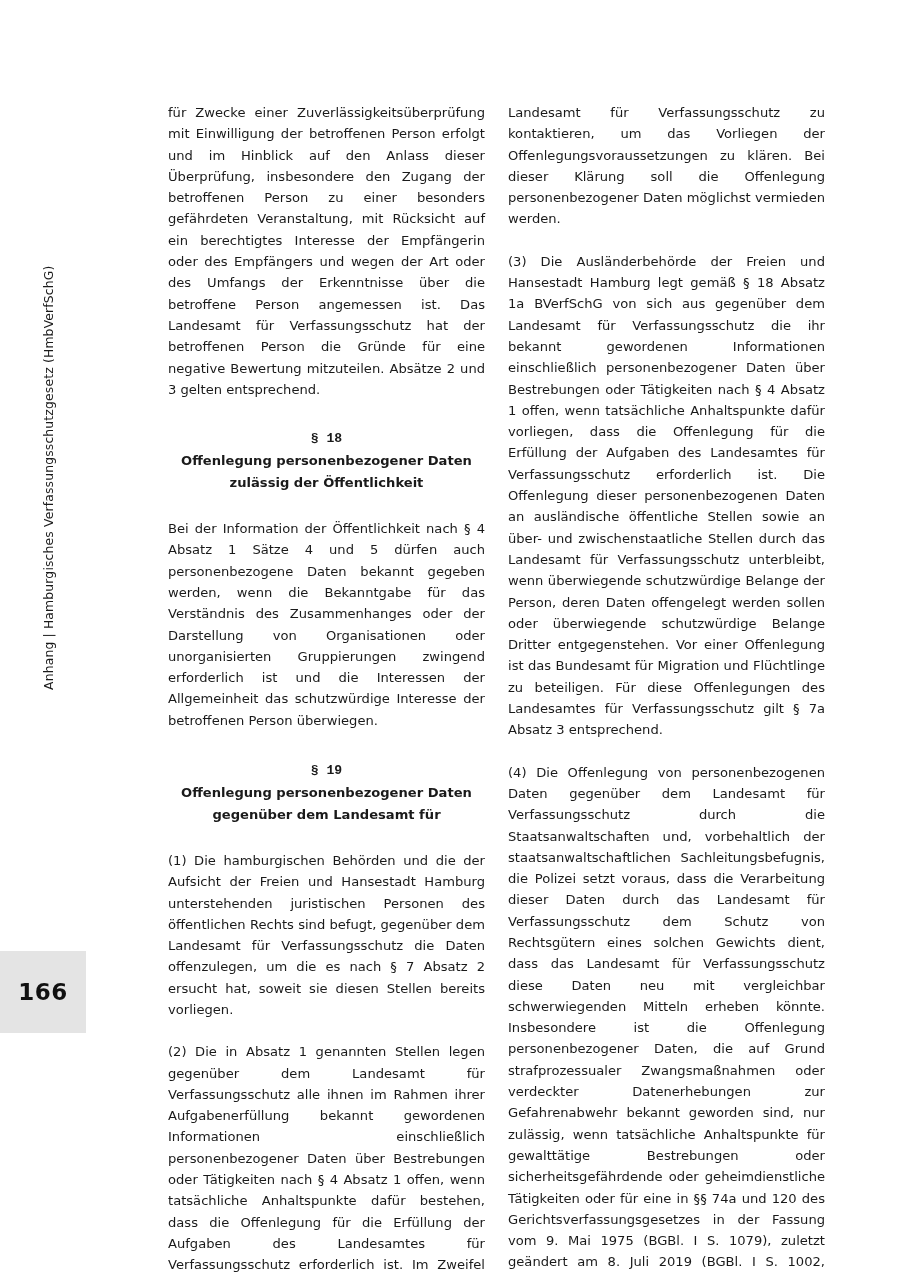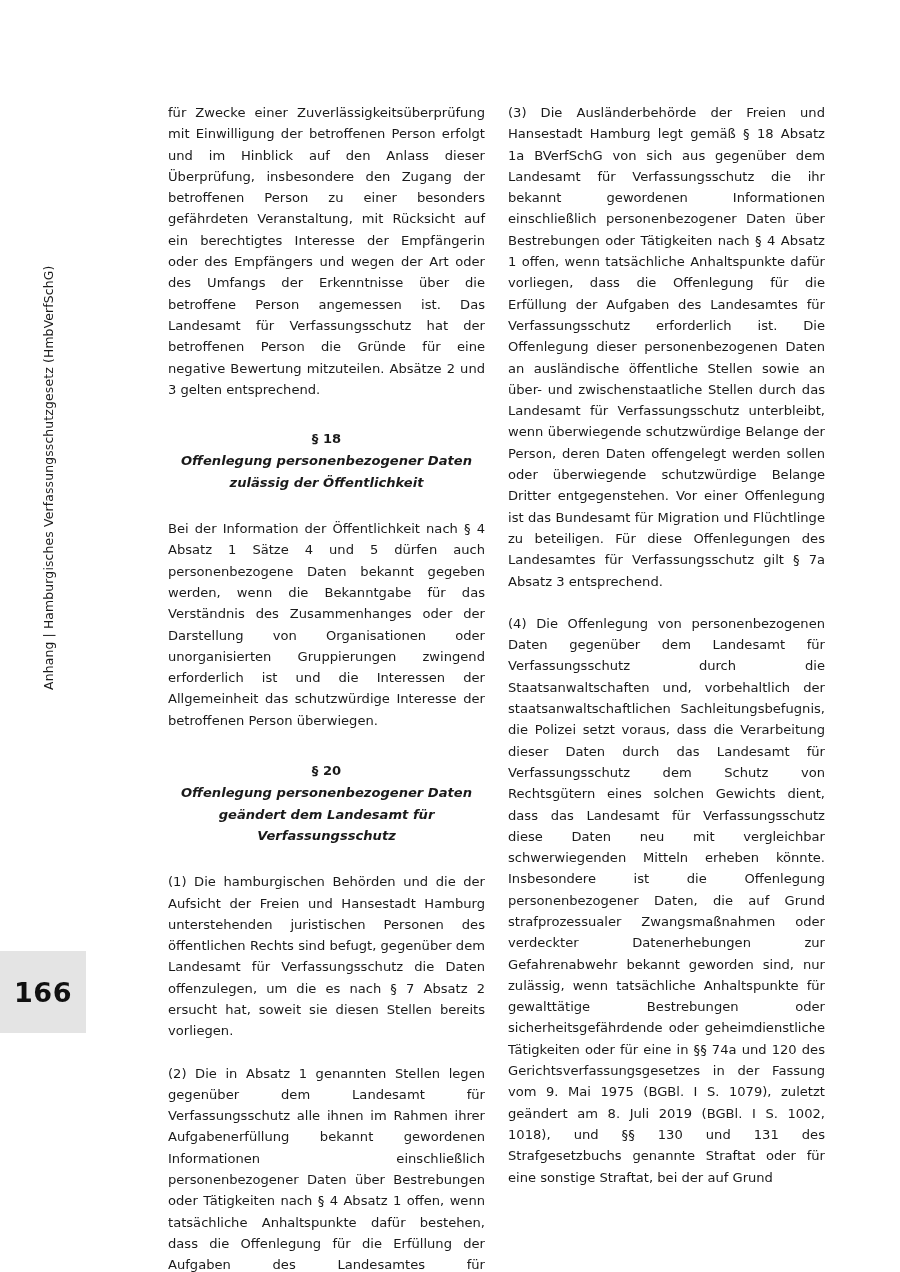--- a/index.html
+++ b/index.html
@@ -40,21 +40,21 @@
     left: 0;
     top: 951px;
     width: 86px;
     height: 82px;
     background: #e4e4e4;
     display: flex;
     align-items: center;
     justify-content: center;
   }
   .folio-number {
-    font-size: 27px;
+    font-size: 23px;
     font-weight: bold;
     color: #111111;
     letter-spacing: 0.5px;
     font-family: "DejaVu Sans", sans-serif;
   }
 
   
   .column {
     position: absolute;
     top: 88px;
@@ -81,24 +81,24 @@
 
   .heading-block {
     margin: 29px 0 25px 0;
     text-align: center;
     font-weight: bold;
     line-height: 21.3px;
   }
   .heading-block .sect-num {
     display: block;
     margin-bottom: 1px;
+    font-family: Liberation Mono, monospace;
   }
   .heading-block .sect-title {
     display: block;
-    font-style: italic;
   }
   .heading-first { margin-top: 28px; }
 </style>
 </head>
 <body>
 
 <div class="page">
 
   <div class="running-head">Anhang | Hamburgisches Verfassungsschutzgesetz (HmbVerfSchG)</div>
 
@@ -112,34 +112,34 @@
 
     <div class="heading-block heading-first">
       <span class="sect-num">§ 18</span>
       <span class="sect-title">Offenlegung personenbezogener Daten</span>
       <span class="sect-title">zulässig der Öffentlichkeit</span>
     </div>
 
     <p class="para">Bei der Information der Öffentlichkeit nach § 4 Absatz 1 Sätze 4 und 5 dürfen auch personenbezogene Daten bekannt gegeben werden, wenn die Bekanntgabe für das Verständnis des Zusammenhanges oder der Darstellung von Organisationen oder unorganisierten Gruppierungen zwingend erforderlich ist und die Interessen der Allgemeinheit das schutzwürdige Interesse der betroffenen Person überwiegen.</p>
 
     <div class="heading-block">
-      <span class="sect-num">§ 20</span>
+      <span class="sect-num">§ 19</span>
       <span class="sect-title">Offenlegung personenbezogener Daten</span>
-      <span class="sect-title">geändert dem Landesamt für</span>
-      <span class="sect-title">Verfassungsschutz</span>
+      <span class="sect-title">gegenüber dem Landesamt für</span>
     </div>
 
     <p class="para">(1) Die hamburgischen Behörden und die der Aufsicht der Freien und Hansestadt Hamburg unterstehenden juristischen Personen des öffentlichen Rechts sind befugt, gegenüber dem Landesamt für Verfassungsschutz die Daten offenzulegen, um die es nach § 7 Absatz 2 ersucht hat, soweit sie diesen Stellen bereits vorliegen.</p>
 
     <p class="para">(2) Die in Absatz 1 genannten Stellen legen gegenüber dem Landesamt für Verfassungsschutz alle ihnen im Rahmen ihrer Aufgabenerfüllung bekannt gewordenen Informationen einschließlich personenbezogener Daten über Bestrebungen oder Tätigkeiten nach § 4 Absatz 1 offen, wenn tatsächliche Anhaltspunkte dafür bestehen, dass die Offenlegung für die Erfüllung der Aufgaben des Landesamtes für Verfassungsschutz erforderlich ist. Im Zweifel haben die in Absatz 1 genannten Stellen das</p>
 
   </div>
 
   <div class="column column-right">
 
+    <p class="para">Landesamt für Verfassungsschutz zu kontaktieren, um das Vorliegen der Offenlegungsvoraussetzungen zu klären. Bei dieser Klärung soll die Offenlegung personenbezogener Daten möglichst vermieden werden.</p>
 
     <p class="para">(3) Die Ausländerbehörde der Freien und Hansestadt Hamburg legt gemäß § 18 Absatz 1a BVerfSchG von sich aus gegenüber dem Landesamt für Verfassungsschutz die ihr bekannt gewordenen Informationen einschließlich personenbezogener Daten über Bestrebungen oder Tätigkeiten nach § 4 Absatz 1 offen, wenn tatsächliche Anhaltspunkte dafür vorliegen, dass die Offenlegung für die Erfüllung der Aufgaben des Landesamtes für Verfassungsschutz erforderlich ist. Die Offenlegung dieser personenbezogenen Daten an ausländische öffentliche Stellen sowie an über- und zwischenstaatliche Stellen durch das Landesamt für Verfassungsschutz unterbleibt, wenn überwiegende schutzwürdige Belange der Person, deren Daten offengelegt werden sollen oder überwiegende schutzwürdige Belange Dritter entgegenstehen. Vor einer Offenlegung ist das Bundesamt für Migration und Flüchtlinge zu beteiligen. Für diese Offenlegungen des Landesamtes für Verfassungsschutz gilt § 7a Absatz 3 entsprechend.</p>
 
     <p class="para">(4) Die Offenlegung von personenbezogenen Daten gegenüber dem Landesamt für Verfassungsschutz durch die Staatsanwaltschaften und, vorbehaltlich der staatsanwaltschaftlichen Sachleitungsbefugnis, die Polizei setzt voraus, dass die Verarbeitung dieser Daten durch das Landesamt für Verfassungsschutz dem Schutz von Rechtsgütern eines solchen Gewichts dient, dass das Landesamt für Verfassungsschutz diese Daten neu mit vergleichbar schwerwiegenden Mitteln erheben könnte. Insbesondere ist die Offenlegung personenbezogener Daten, die auf Grund strafprozessualer Zwangsmaßnahmen oder verdeckter Datenerhebungen zur Gefahrenabwehr bekannt geworden sind, nur zulässig, wenn tatsächliche Anhaltspunkte für gewalttätige Bestrebungen oder sicherheitsgefährdende oder geheimdienstliche Tätigkeiten oder für eine in §§ 74a und 120 des Gerichtsverfassungsgesetzes in der Fassung vom 9. Mai 1975 (BGBl. I S. 1079), zuletzt geändert am 8. Juli 2019 (BGBl. I S. 1002, 1018), und §§ 130 und 131 des Strafgesetzbuchs genannte Straftat oder für eine sonstige Straftat, bei der auf Grund</p>
 
   </div>
 
 </div>
 
 </body></html>

